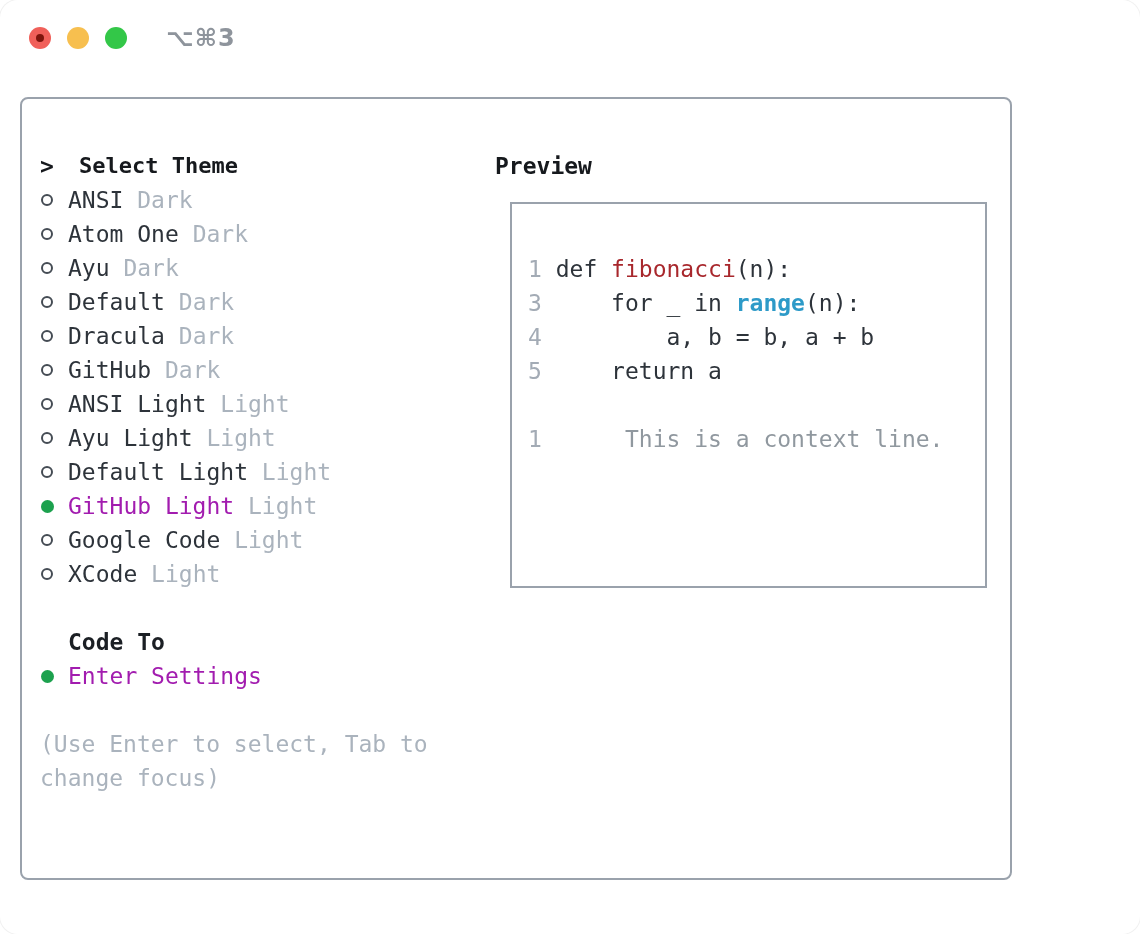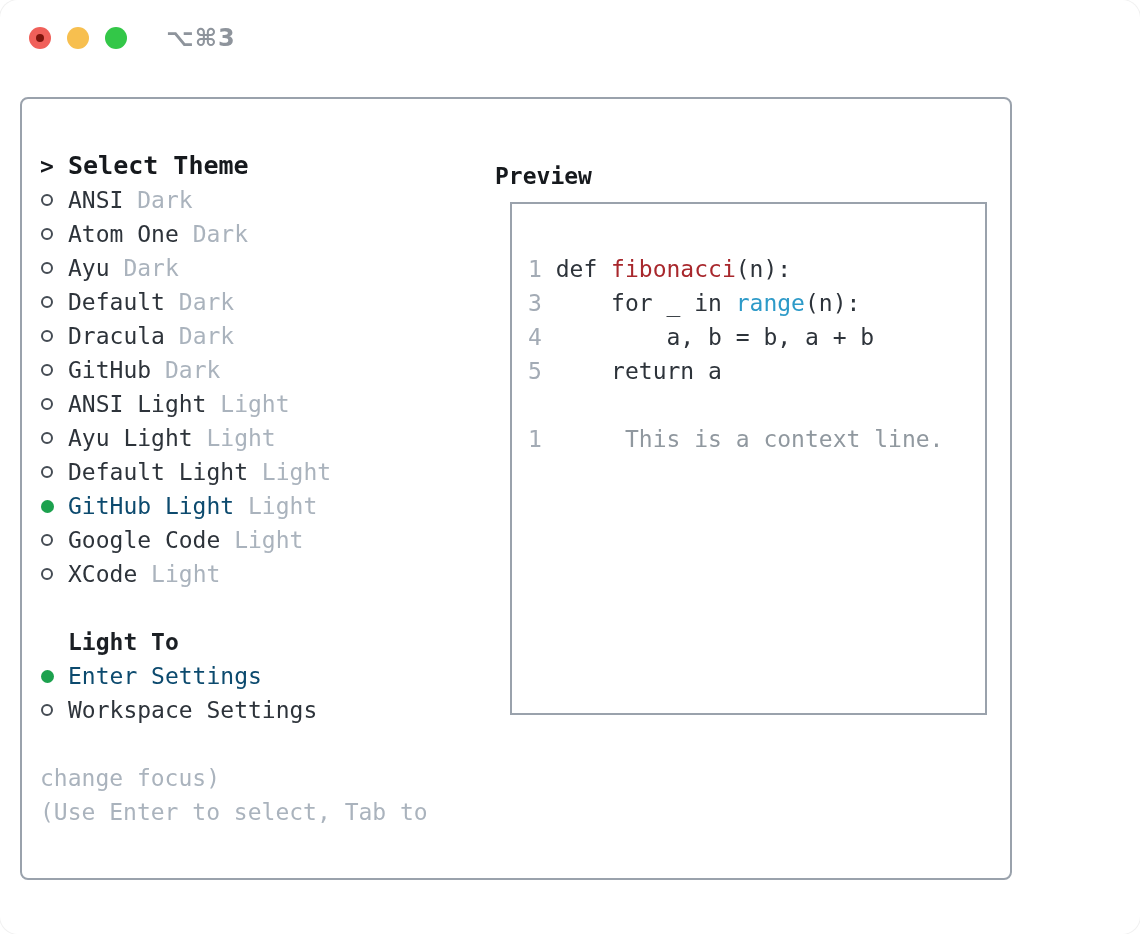--- a/index.html
+++ b/index.html
@@ -39,44 +39,44 @@
   .list-row{display:flex;align-items:center;height:34px;cursor:default;}
   .bullet-cell{
     width:28px;height:34px;display:flex;align-items:center;flex:none;
   }
   .circle{
     width:12px;height:12px;border-radius:50%;
     border:2px solid #454c54;box-sizing:border-box;margin-left:1px;
   }
   .circle.sel{border:none;background:#1ca14e;width:13px;height:13px;}
   .prompt{width:28px;flex:none;font-weight:bold;color:#16191d;font-size:23px;}
-  .hdr{font-weight:bold;color:#16191d;font-size:25px;line-height:34px;white-space:pre;}
+  .hdr{font-weight:bold;color:#16191d;font-size:22px;line-height:34px;white-space:pre;margin-left:11px;}
   .name{color:#2d333a;font-size:23px;white-space:pre;text-align:right;}
-  .name.sel{color:#0c4a6e;}
+  .name.sel{color:#a21caf;}
   .variant{color:#aab3bd;font-size:23px;white-space:pre;text-align:right;}
   .apply-hdr{font-weight:600;color:#1b1f24;padding-left:28px;}
   .hint{color:#aab3bd;}
   .blank{height:34px;}
   
   .preview-label{
-    position:absolute;left:473px;top:60px;height:34px;line-height:34px;
+    position:absolute;left:473px;top:50px;height:34px;line-height:34px;
     font-size:23px;font-weight:bold;color:#16191d;white-space:pre;
   }
   .preview-box{
-    position:absolute;left:488px;top:103px;width:477px;height:513px;
+    position:absolute;left:488px;top:103px;width:477px;height:386px;
     border:2px solid #9aa2ac;box-sizing:border-box;background:#ffffff;
     padding:48px 0 0 16px;overflow:hidden;
   }
   .code-line{height:34px;line-height:34px;font-size:23px;white-space:pre;margin:0;
     font-family:"DejaVu Sans Mono","Liberation Mono",monospace;}
   .seg-ln{color:#a3abb5;}
   .seg-pl{color:#2d333a;}
   .seg-fn{color:#a8272c;}
   .seg-nm{color:#0d7c7c;}
-  .seg-bi{color:#2d9ac8;}
+  .seg-bi{color:#2d9ac8;font-weight:bold;}
   .seg-ctx{color:#90989f;}
   .seg-del{color:#c43a2c;}
   .seg-add{color:#15b423;}
 </style>
 </head>
 <body>
 
 <div class="window">
 
   <div class="titlebar">
@@ -176,41 +176,35 @@
             <span class="bullet-cell">
               <span class="circle"></span>
             </span>
             <span class="name">XCode</span>
             <span class="variant"> Light</span>
           </div>
         </div>
 
       <div class="blank"></div>
 
-      <div class="row apply-hdr">Light To</div>
+      <div class="row apply-hdr">Code To</div>
 
       <div>
           <div class="list-row">
             <span class="bullet-cell">
               <span class="circle sel"></span>
             </span>
             <span class="name sel">Enter Settings</span>
           </div>
-          <div class="list-row">
-            <span class="bullet-cell">
-              <span class="circle"></span>
-            </span>
-            <span class="name">Workspace Settings</span>
-          </div>
         </div>
 
       <div class="blank"></div>
 
+      <div class="row hint">(Use Enter to select, Tab to</div>
       <div class="row hint">change focus)</div>
-      <div class="row hint">(Use Enter to select, Tab to</div>
     </div>
 
     <div class="preview-label">Preview</div>
 
     <div class="preview-box">
       <div>
           <pre class="code-line"><span class="seg-ln">1</span><span class="seg-pl"> def </span><span class="seg-fn">fibonacci</span><span class="seg-pl">(n):</span></pre>
           <pre class="code-line"><span class="seg-ln">3</span><span class="seg-pl">     for _ in </span><span class="seg-bi">range</span><span class="seg-pl">(n):</span></pre>
           <pre class="code-line"><span class="seg-ln">4</span><span class="seg-pl">         a, b = b, a + b</span></pre>
           <pre class="code-line"><span class="seg-ln">5</span><span class="seg-pl">     return a</span></pre>

